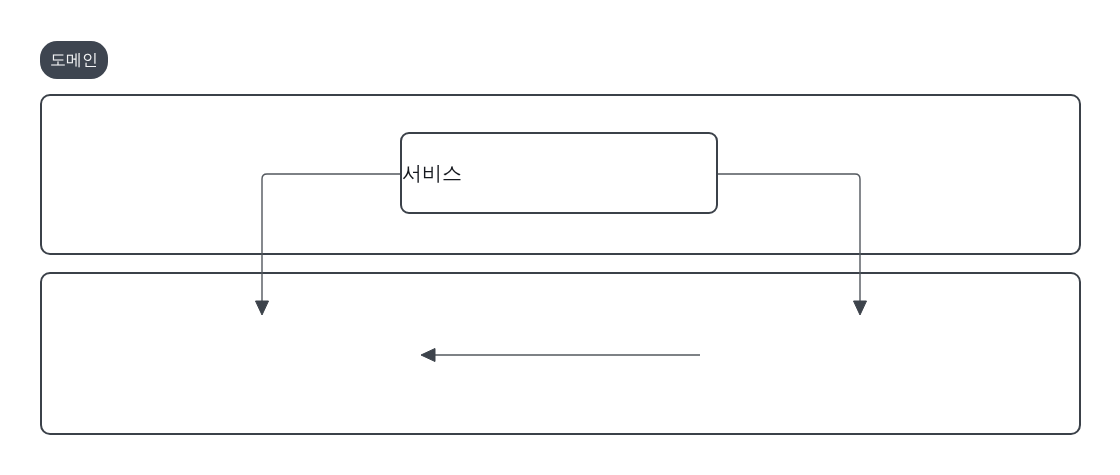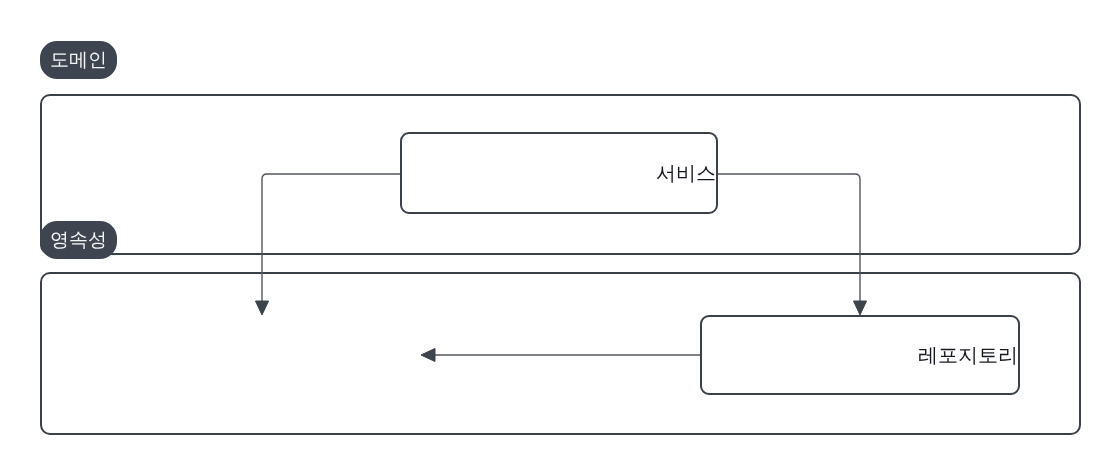--- a/index.html
+++ b/index.html
@@ -19,38 +19,38 @@
     position: absolute;
     border: 2px solid #3b4149;
     border-radius: 10px;
     background: #ffffff;
     z-index: 1;
   }
   .group-label {
     position: absolute;
     background: #3e4550;
     color: #f4f5f6;
-    font-size: 19px;
+    font-size: 16px;
     line-height: 38px;
     height: 38px;
     text-align: center;
     border-radius: 17px;
     padding: 0 10px;
     z-index: 5;
     white-space: nowrap;
   }
   .node {
     position: absolute;
     border: 2px solid #3b4149;
     border-radius: 9px;
     background: #ffffff;
     z-index: 2;
     display: flex;
     align-items: center;
-    justify-content: flex-end;
+    justify-content: flex-start;
     color: #16191f;
     font-size: 20px;
   }
   .edges-layer {
     position: absolute;
     left: 0;
     top: 0;
     width: 1120px;
     height: 475px;
     z-index: 3;
@@ -68,21 +68,20 @@
   }
 </style>
 </head>
 <body>
 
 <div class="canvas">
 
   <div class="group-label" style="left:40px; top:41px;">도메인</div>
   <div class="group-container" style="left:40px; top:94px; width:1037px; height:157px;"></div>
 
-  <div class="group-label" style="left:40px; top:221px;">영속성</div>
   <div class="group-container" style="left:40px; top:272px; width:1037px; height:159px;"></div>
 
   <svg class="edges-layer" viewBox="0 0 1120 475" xmlns="http://www.w3.org/2000/svg">
 
     <g>
       <path class="edge-path" d="M 400 174 H 267 Q 262 174 262 179 V 303"></path>
       <polygon class="edge-arrowhead" points="262,315 255.5,301 268.5,301"></polygon>
     </g>
 
     <g>
@@ -94,17 +93,14 @@
       <path class="edge-path" d="M 700 355 H 435"></path>
       <polygon class="edge-arrowhead" points="421,355 435,348.5 435,361.5"></polygon>
     </g>
   </svg>
 
   <div class="node" style="left:400px; top:132px; width:314px; height:78px;">
     <span>서비스</span>
   </div>
 
 
-  <div class="node" style="left:700px; top:315px; width:316px; height:76px;">
-    <span>레포지토리</span>
-  </div>
 
 </div>
 
 </body></html>

